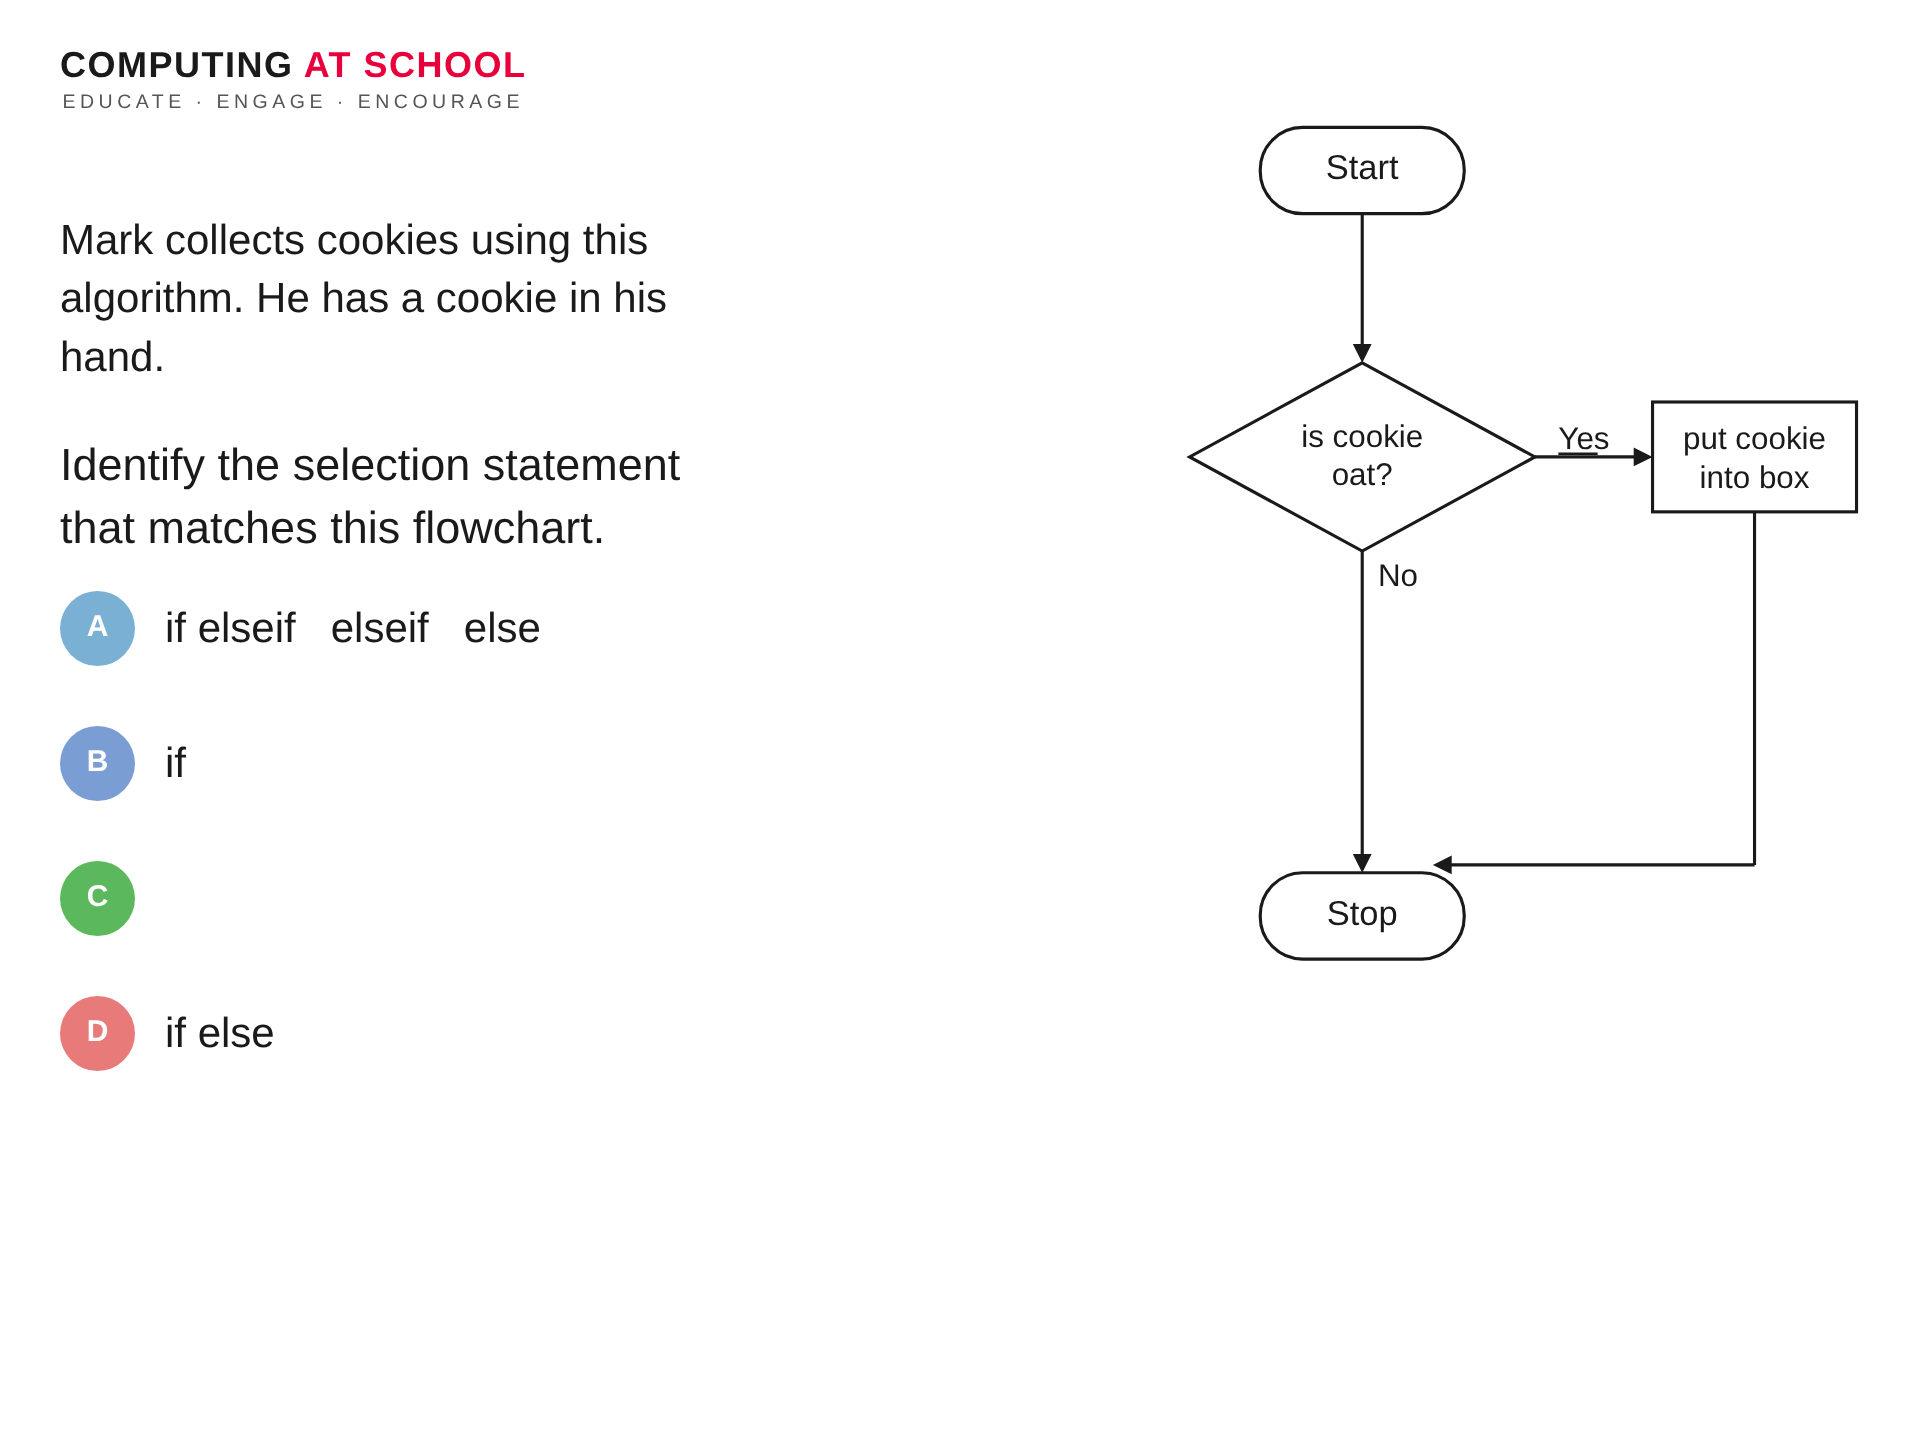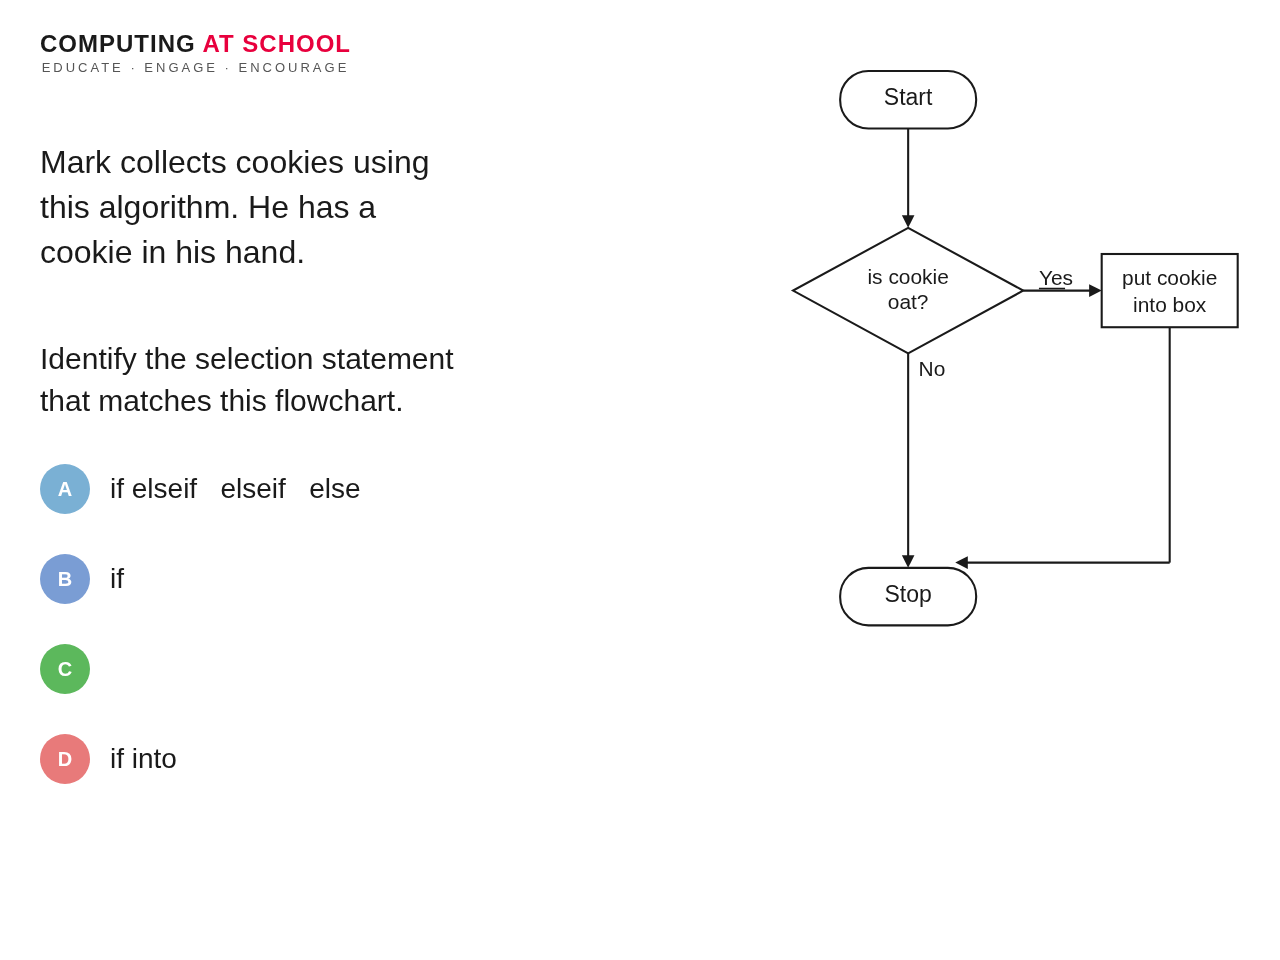--- a/index.html
+++ b/index.html
@@ -36,30 +36,30 @@
     }
 
     
     .left-content {
       position: absolute;
       top: 140px;
       left: 40px;
       width: 420px;
     }
     .description {
-      font-size: 32px;
+      font-size: 28px;
       line-height: 1.4;
       color: #1a1a1a;
-      margin-bottom: 64px;
+      margin-bottom: 32px;
     }
     .instruction {
       font-size: 30px;
       line-height: 1.4;
       color: #1a1a1a;
-      margin-bottom: 42px;
+      margin-bottom: 20px;
     }
 
     
     .options {
       display: flex;
       flex-direction: column;
       gap: 40px;
     }
     .option {
       display: flex;
@@ -85,21 +85,21 @@
 
     .option-text {
       font-size: 28px;
       color: #1a1a1a;
       text-align: center;
     }
 
     
     .flowchart-area {
       position: absolute;
-      top: 50px;
+      top: 64px;
       left: 640px;
       width: 620px;
       height: 680px;
     }
 
     
     .flowchart-svg {
       width: 100%;
       height: 100%;
     }
@@ -125,21 +125,21 @@
     </div>
     <div class="option">
       <div class="option-badge badge-b">B</div>
       <span class="option-text">if</span>
     </div>
     <div class="option">
       <div class="option-badge badge-c">C</div>
     </div>
     <div class="option">
       <div class="option-badge badge-d">D</div>
-      <span class="option-text">if into</span>
+      <span class="option-text">if else</span>
     </div>
   </div>
 </div>
 
 <div class="flowchart-area">
   <svg class="flowchart-svg" viewBox="0 0 580 650" xmlns="http://www.w3.org/2000/svg">
 
     <rect x="185" y="20" width="130" height="55" rx="27" ry="27" fill="white" stroke="#1a1a1a" stroke-width="2"></rect>
     <text x="250" y="53" text-anchor="middle" font-size="22" font-family="Arial" fill="#1a1a1a">Start</text>
 

